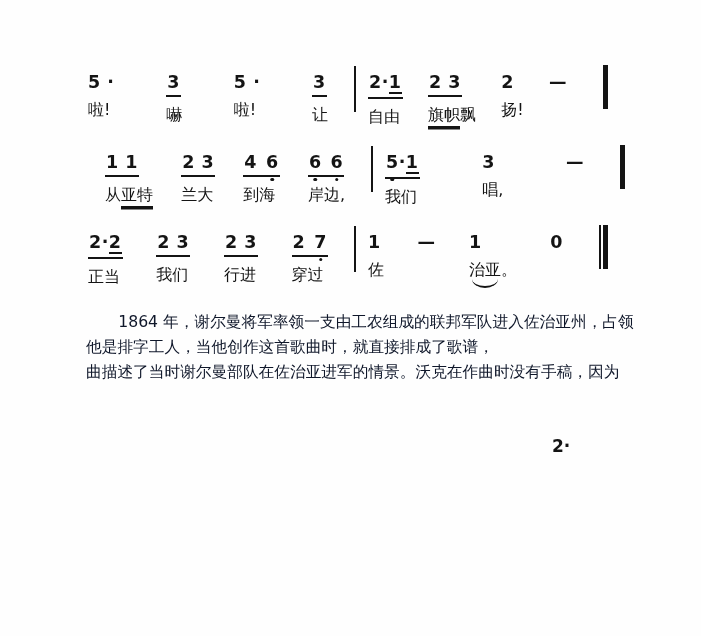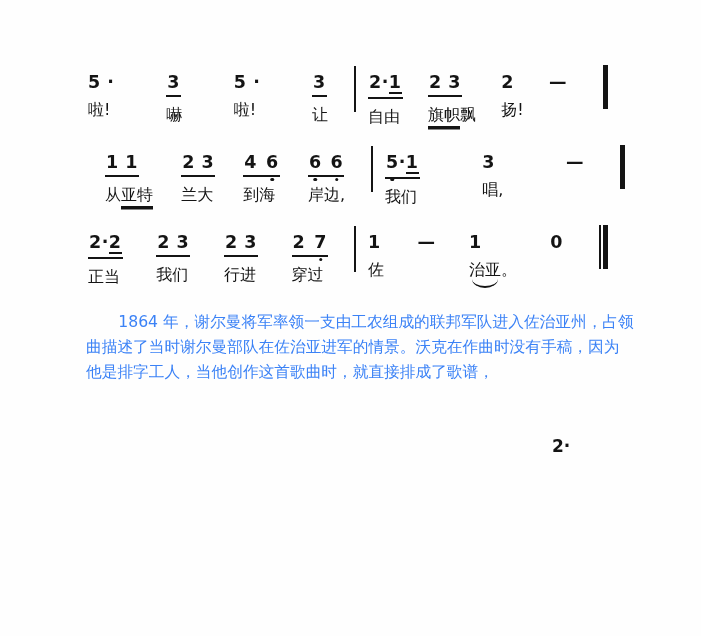--- a/index.html
+++ b/index.html
@@ -33,21 +33,21 @@
         border-bottom:2px solid #141414;
         border-bottom-left-radius:50% 100%;border-bottom-right-radius:50% 100%;}
   .bar{width:2px;background:#141414;height:46px;margin-top:-6px;}
   .bar-end{width:5px;background:#141414;height:44px;margin-top:-7px;}
   .bar-final{display:flex;align-items:flex-start;margin-top:-7px;}
   .bar-final .thin{width:2px;height:44px;background:#141414;margin-right:2px;}
   .bar-final .thick{width:5px;height:44px;background:#141414;}
 
   
   .para{position:absolute;left:86px;top:310px;width:534px;}
-  .pline{font-size:15.7px;line-height:24.8px;white-space:nowrap;color:#3b82f6;}
+  .pline{font-size:15.7px;line-height:24.8px;white-space:nowrap;color:#0f172a;}
   .pline.indent{text-indent:2.05em;}
 
   .pagenum{position:absolute;left:552px;top:436px;font-weight:700;font-size:17px;}
 </style>
 </head>
 <body>
 
 <div class="page">
 
   <div class="system" id="sys1">
@@ -163,19 +163,19 @@
       </div>
     </div>
     <div class="bar-final">
       <div class="thin"></div>
       <div class="thick"></div>
     </div>
   </div>
 
   <div class="para">
     <div class="pline indent">1864 年，谢尔曼将军率领一支由工农组成的联邦军队进入佐治亚州，占领</div>
+    <div class="pline">他是排字工人，当他创作这首歌曲时，就直接排成了歌谱，</div>
     <div class="pline">曲描述了当时谢尔曼部队在佐治亚进军的情景。沃克在作曲时没有手稿，因为</div>
-    <div class="pline">他是排字工人，当他创作这首歌曲时，就直接排成了歌谱，</div>
   </div>
 
   <div class="pagenum">2·</div>
 
 </div>
 
 </body></html>

